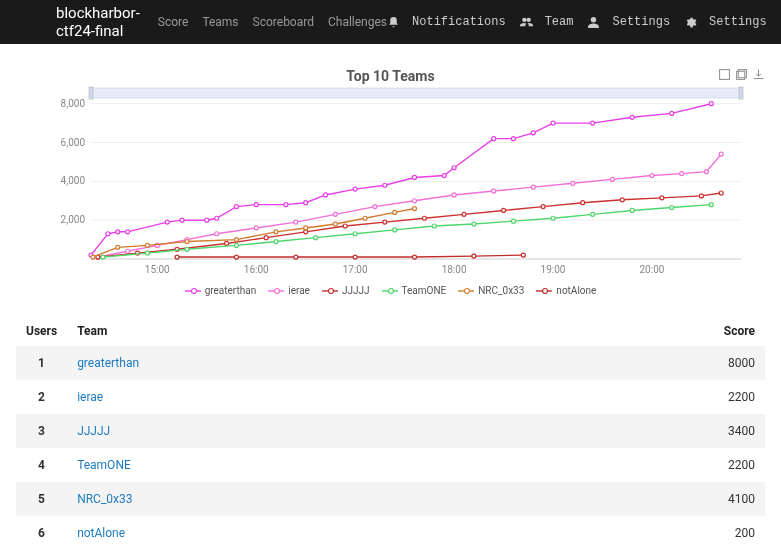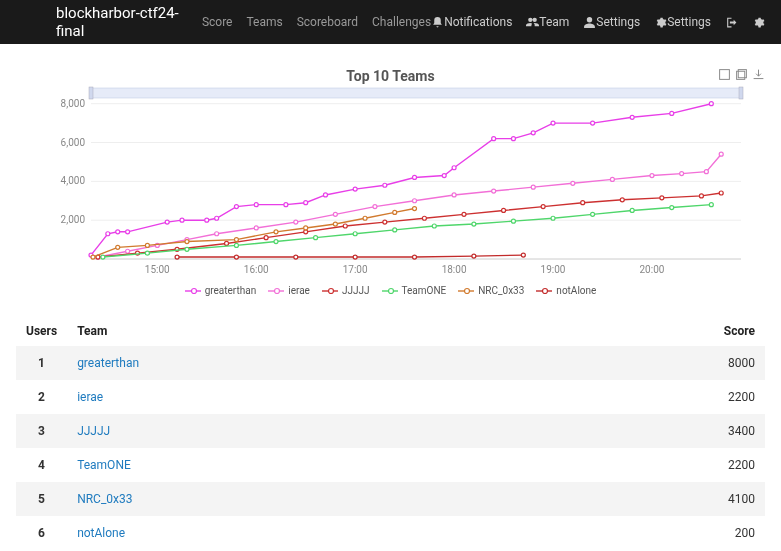--- a/index.html
+++ b/index.html
@@ -2,21 +2,21 @@
 <html><head>
 <meta charset="utf-8">
 <style>
   * { box-sizing: border-box; margin: 0; padding: 0; }
   body { font-family: -apple-system, BlinkMacSystemFont, "Segoe UI", Roboto, sans-serif; font-size: 13px; color: #333; background: #fff; width: 781px; }
   .navbar { background: #1a1a1a; color: #aaa; display: flex; align-items: center; padding: 0 16px; height: 44px; }
   .brand { color: #fff; font-size: 15px; font-weight: 400; margin-right: 18px; margin-left: 40px; }
   .nav-links { display: flex; gap: 14px; flex: 1; }
   .nav-links a { color: #999; text-decoration: none; font-size: 12px; cursor: pointer; }
   .nav-right { display: flex; gap: 14px; align-items: center; }
-  .nav-right a { color: #ccc; text-decoration: none; font-size: 12px; display: flex; align-items: flex-end; gap: 0; cursor: pointer; }
+  .nav-right a { color: #ccc; text-decoration: none; font-size: 12px; display: flex; align-items: flex-end; gap: 12px; cursor: pointer; font-family: Liberation Mono, monospace; }
   .nav-right svg { width: 13px; height: 13px; fill: #ccc; }
   .main { padding: 24px 16px 16px 16px; }
   .chart-wrap { position: relative; }
   .chart-title { text-align: center; font-weight: 700; font-size: 14px; color: #555; }
   .chart-tools { position: absolute; top: 0; right: 0; display: flex; gap: 4px; }
   .chart-tools svg { width: 13px; height: 13px; stroke: #888; fill: none; cursor: pointer; }
   .chart { display: block; margin: 0 auto; }
   .legend { display: flex; justify-content: center; gap: 12px; margin-top: 6px; font-size: 10px; color: #555; flex-wrap: wrap; }
   .legend-item { display: flex; align-items: center; gap: 4px; }
   .leg-mark { width: 16px; height: 8px; display: flex; align-items: center; justify-content: center; }

